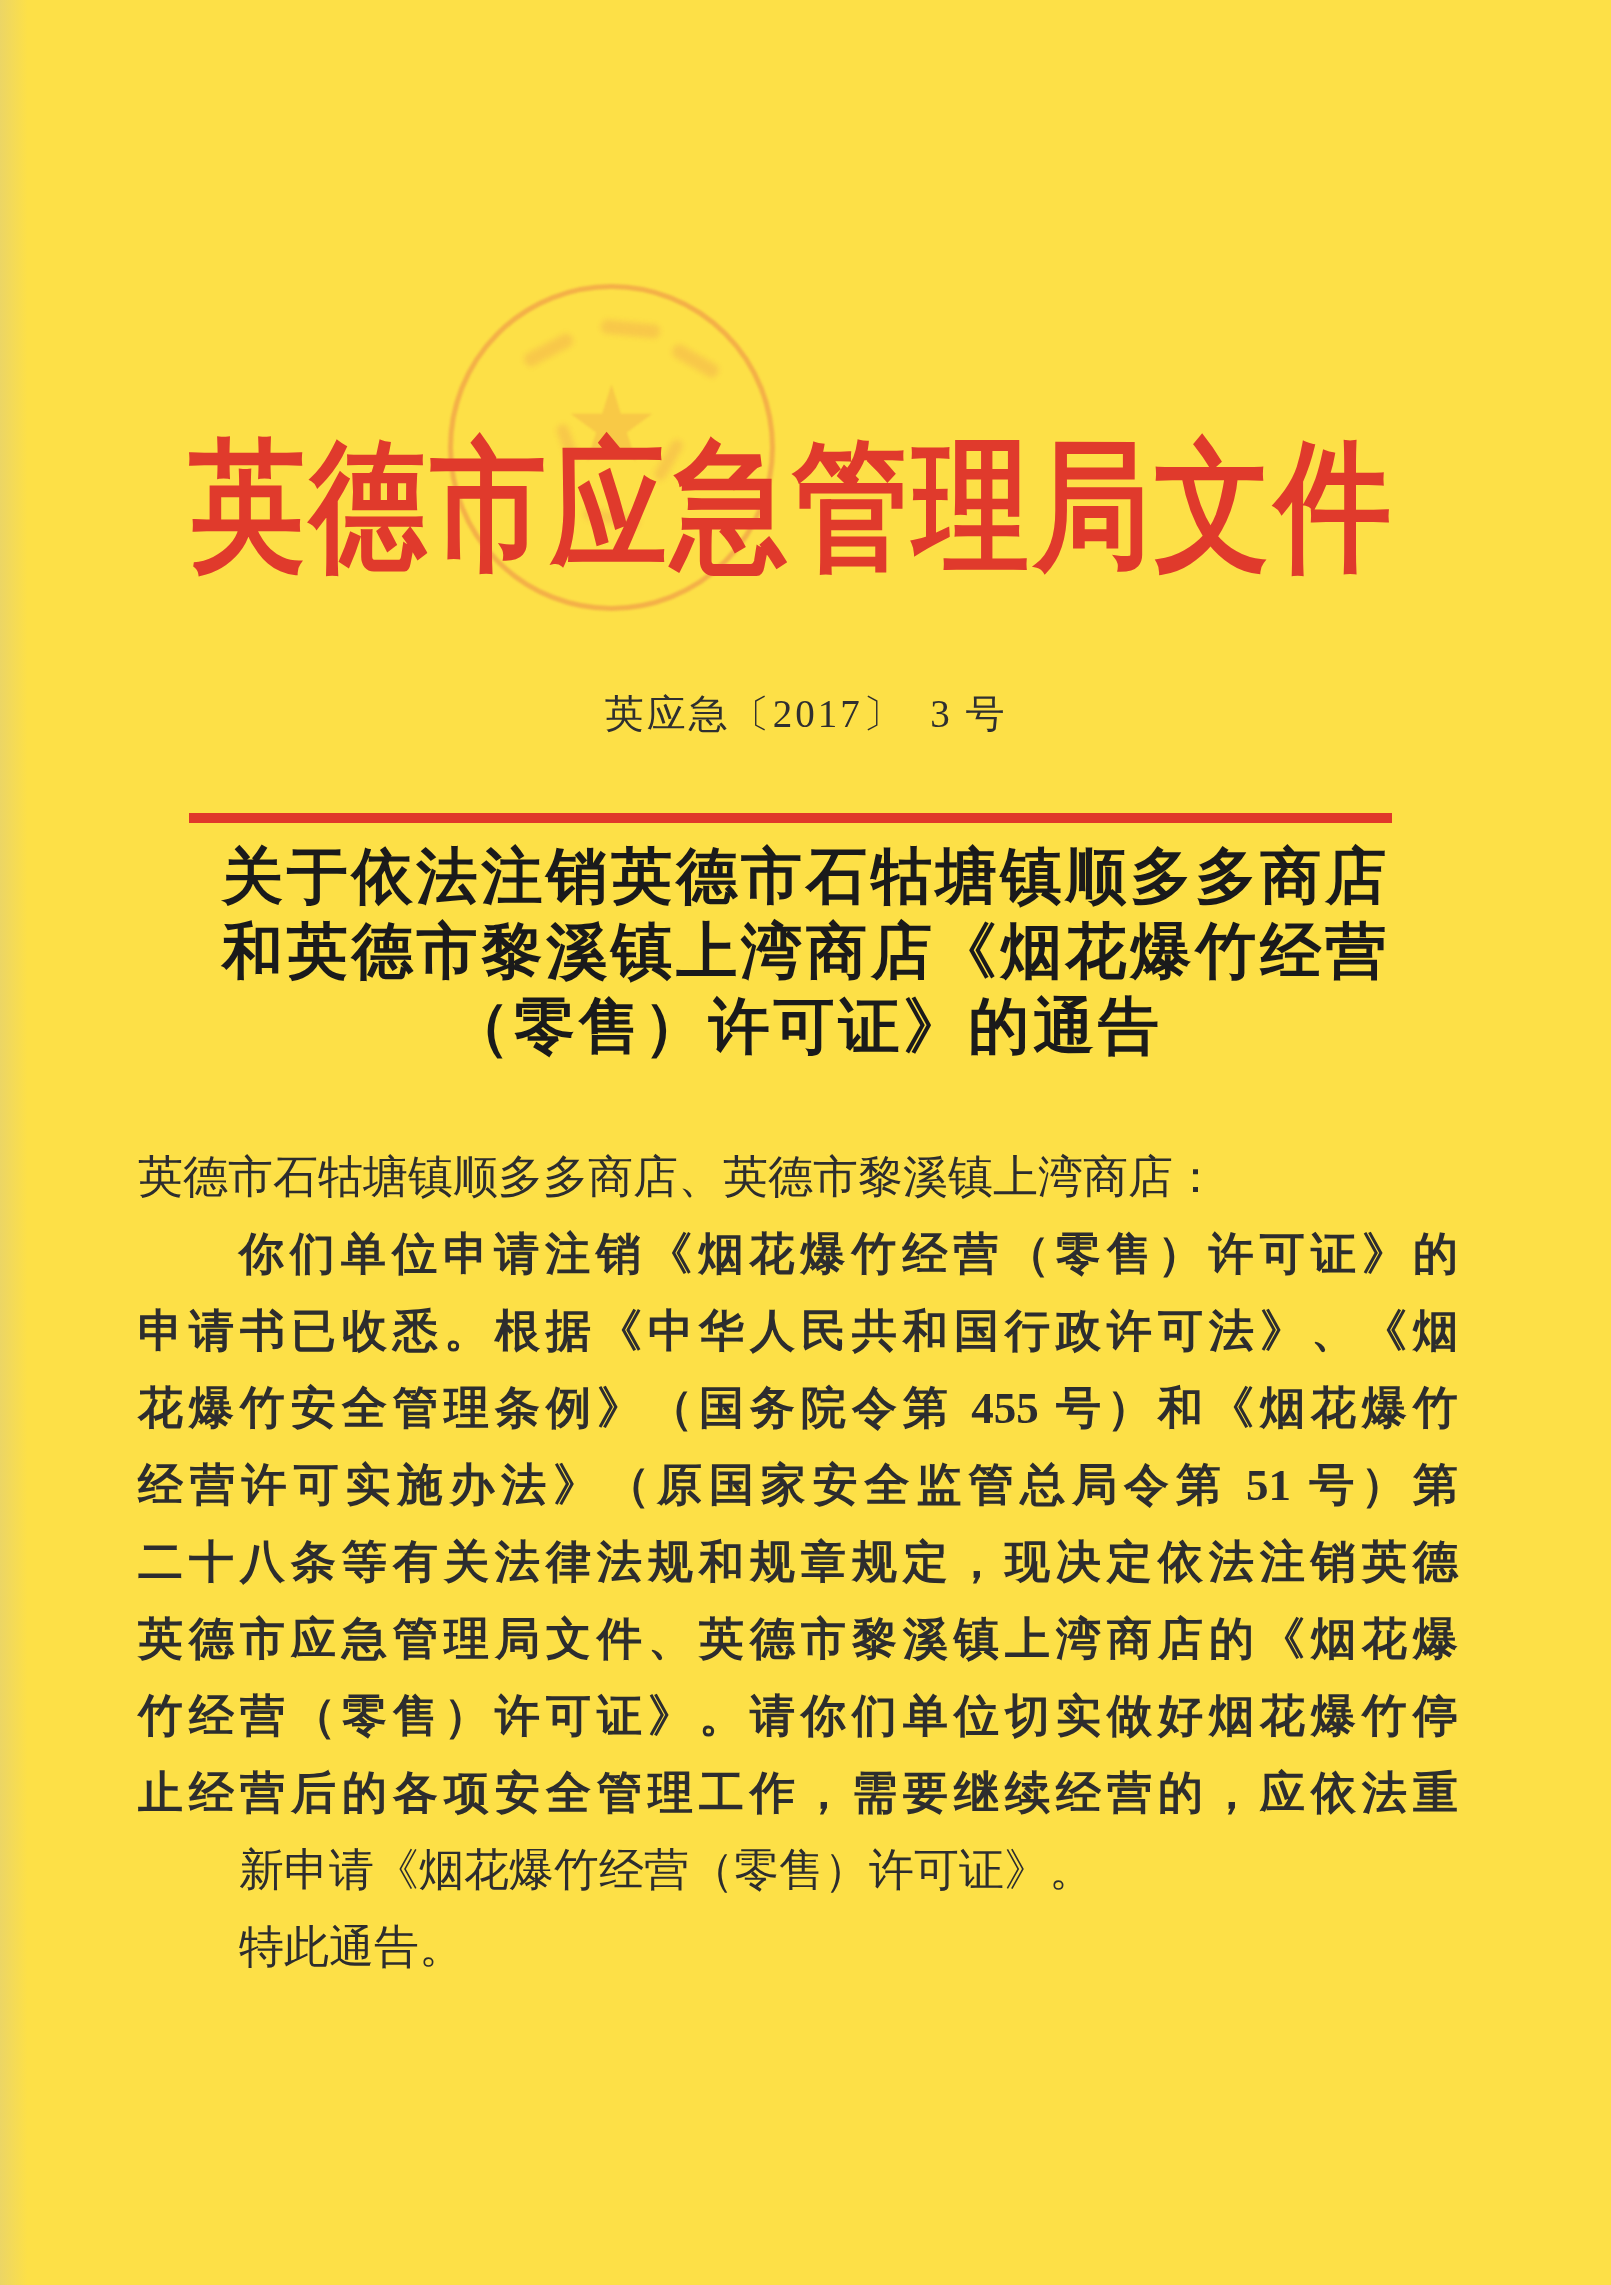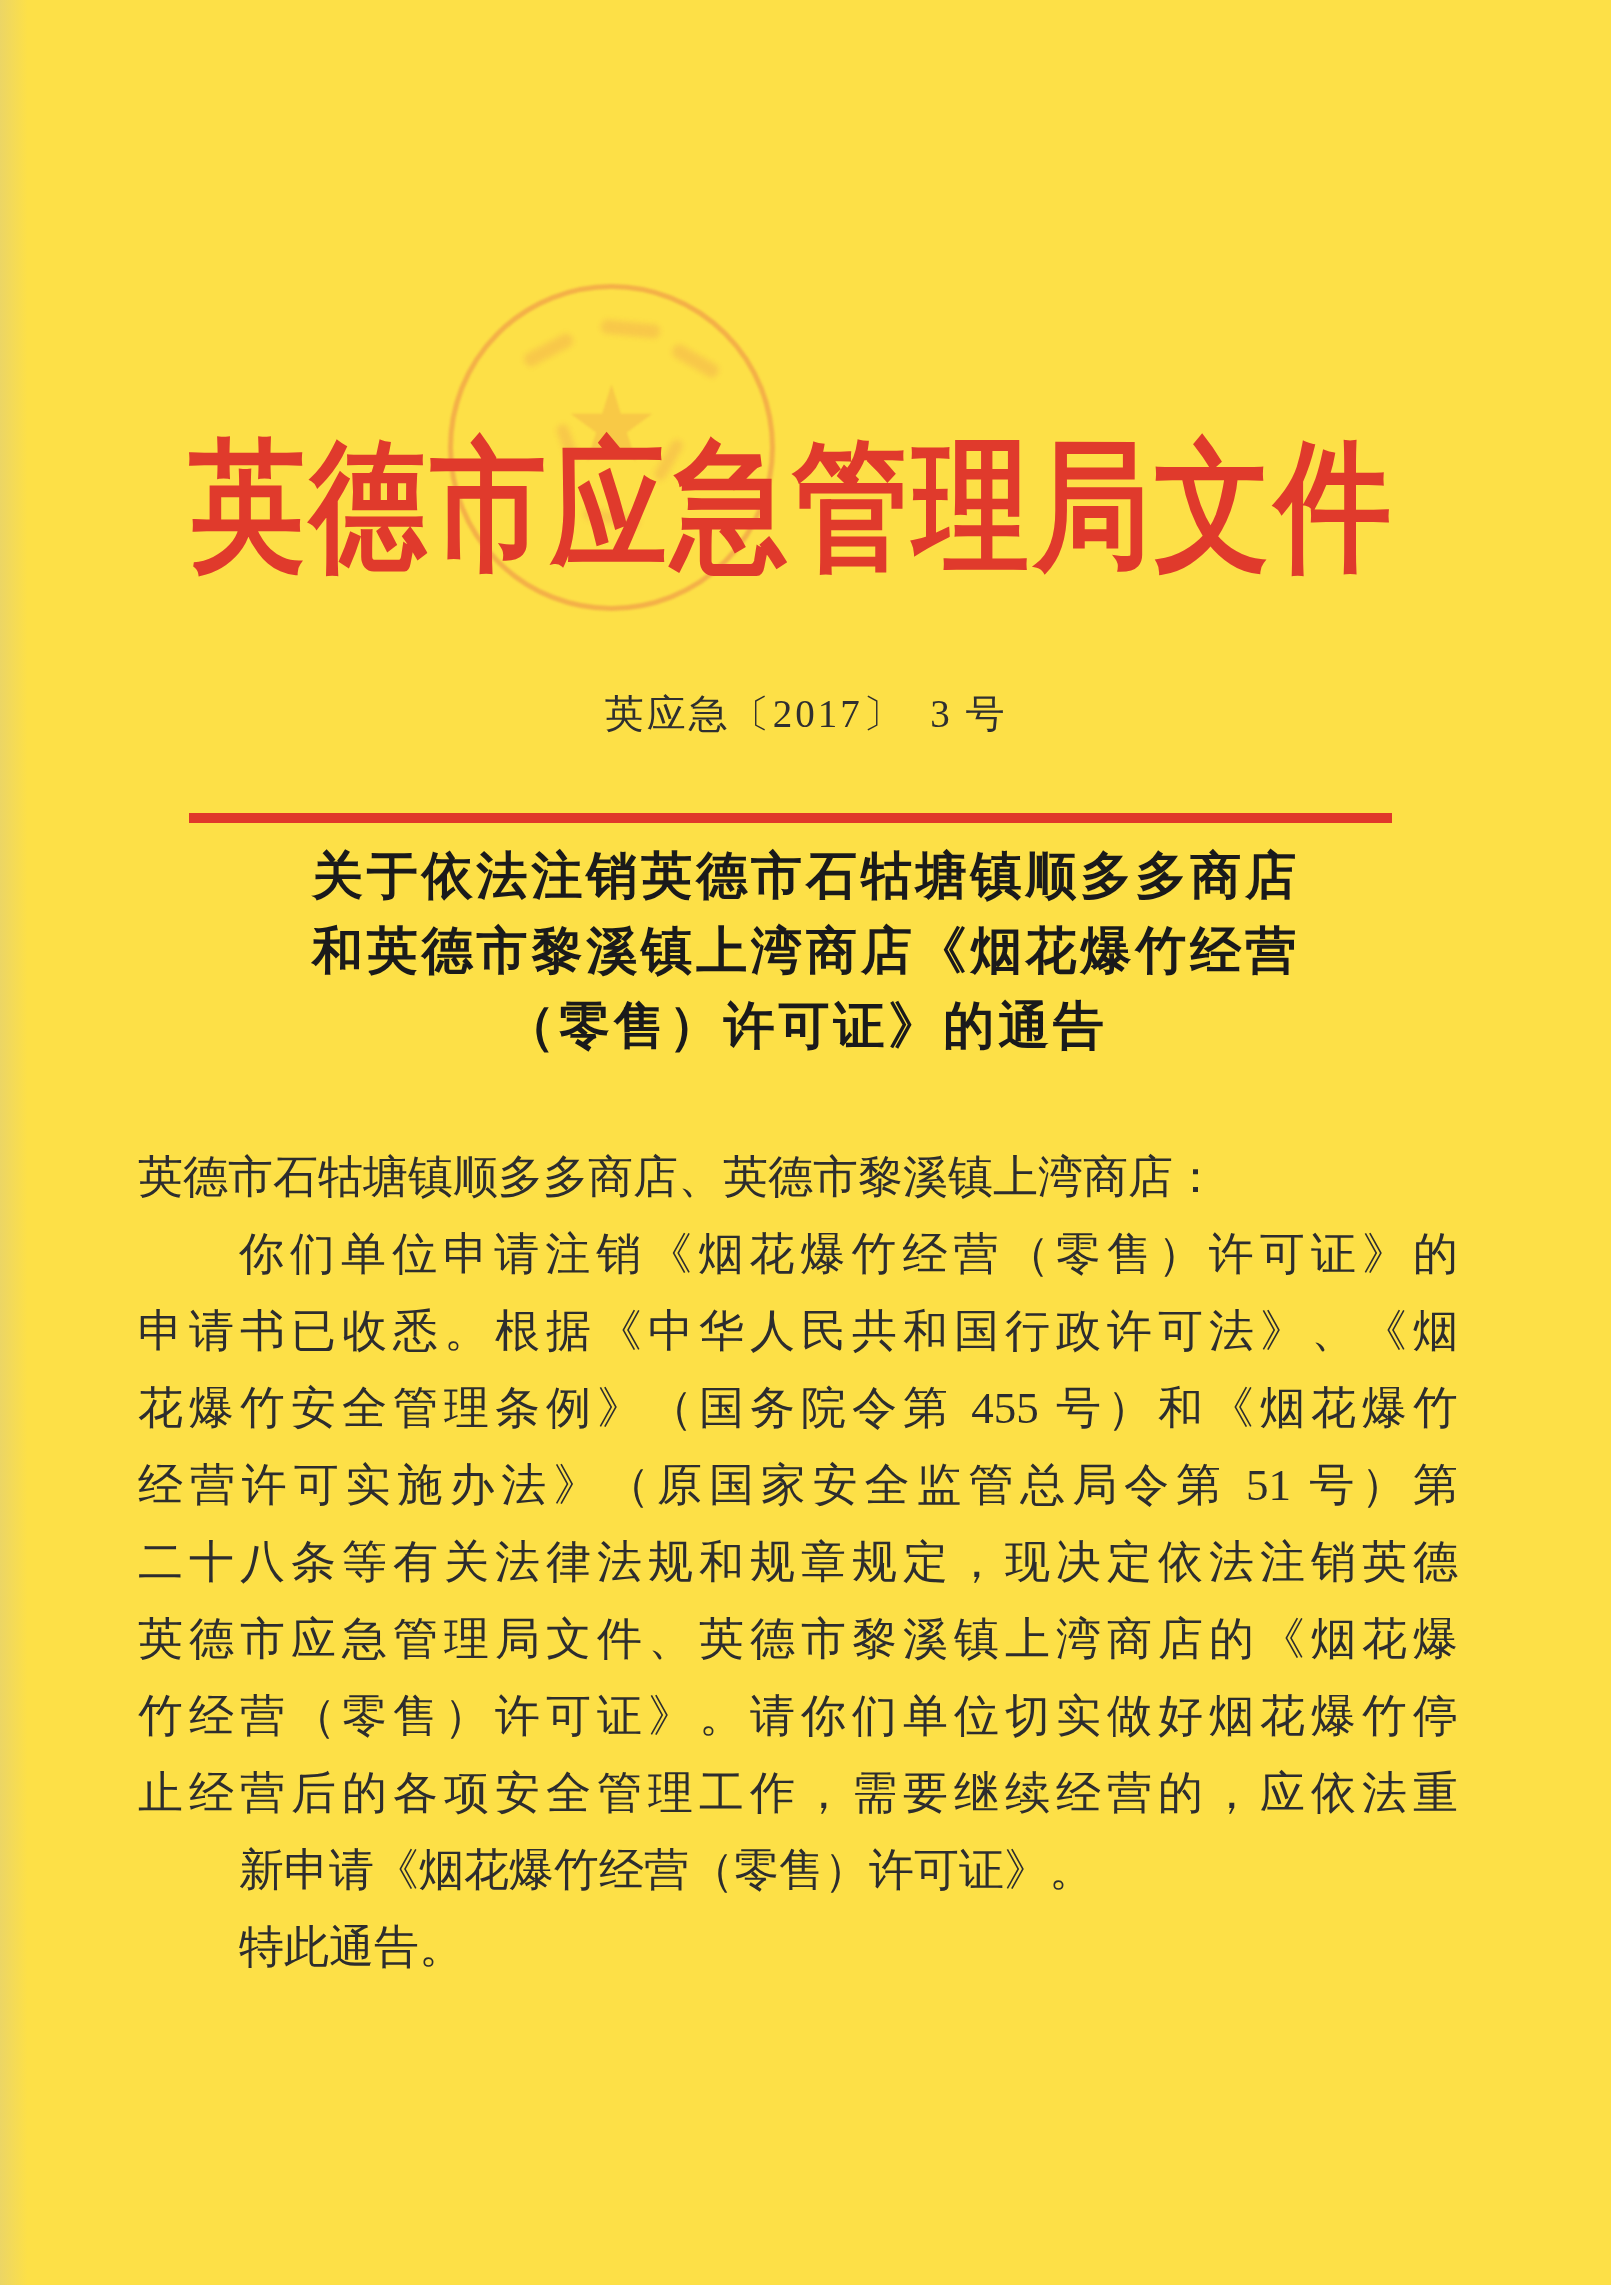--- a/index.html
+++ b/index.html
@@ -59,30 +59,30 @@
   
   .red-rule{
     position:absolute; left:189px; top:813px; width:1203px; height:9.9px;
     background:#e0382a;
   }
 
   
   .notice-title{
     position:absolute; left:146px; top:839px; width:1320px;
     text-align:center; font-weight:bold; color:#1a1a1b;
-    font-size:51px; line-height:75px; letter-spacing:3.9px;
+    font-size:61px; line-height:75px; letter-spacing:3.9px;
   }
 
   
   .body-block{
     position:absolute; left:138px; top:1139px; width:1320px;
     font-size:45px; color:#2d2d2e;
   }
   .bline{ height:77px; line-height:77px; }
-  .just{ text-align:justify; text-align-last:justify; }
+  .just{ text-align:justify; text-align-last:justify;font-weight:bold; }
   .indent{ text-indent:101px; }
 </style>
 </head>
 <body>
 
 <div class="page">
 
   <div class="seal">
     <div class="star"></div>
     <div class="smudge s1"></div>

